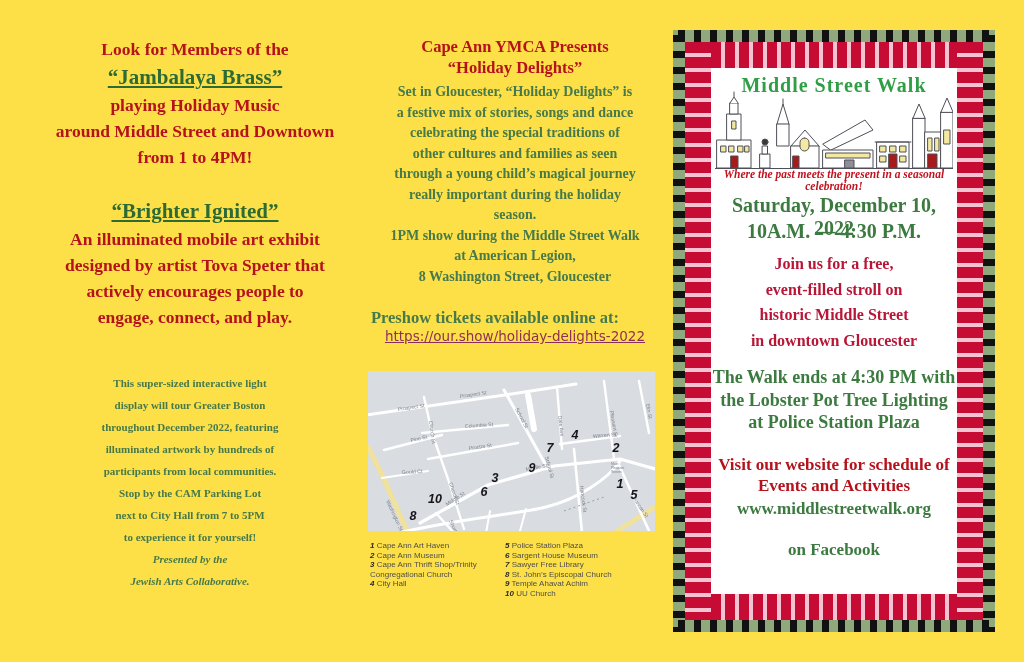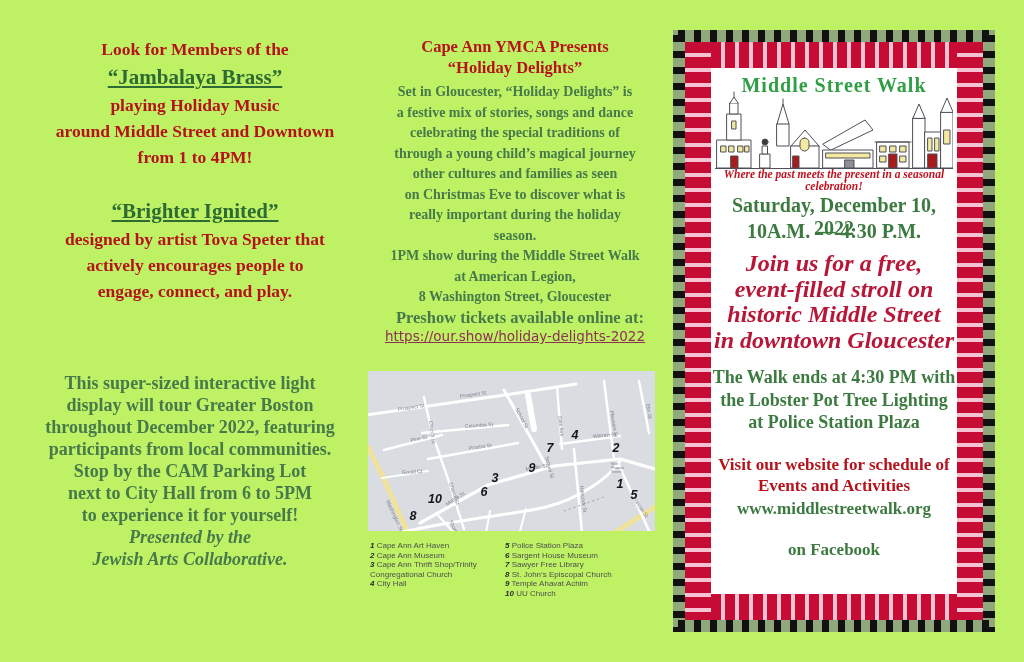--- a/index.html
+++ b/index.html
@@ -1,32 +1,32 @@
 <!DOCTYPE html>
 <html><head>
 <meta charset="utf-8">
 <style>
   html,body{margin:0;padding:0;background:#fff;}
-  .page{position:relative;width:1024px;height:662px;background:#bef264;overflow:hidden;
+  .page{position:relative;width:1024px;height:662px;background:#fde047;overflow:hidden;
         font-family:"Liberation Serif","DejaVu Serif",serif;}
   .abs{position:absolute;}
   .center{text-align:center;}
 
   
   .red{color:#b5121b;}
   .green{color:#47794b;}
   .dgreen{color:#2e6b34;}
   .u{text-decoration:underline;}
   .i{font-style:italic;}
 
   .blk1 div{font-size:17.5px;line-height:26px;font-weight:bold;}
   .blk1 .ttl{font-size:21px;line-height:30px;}
   .blk2 div{font-size:17.5px;line-height:26px;font-weight:bold;}
   .blk2 .ttl{font-size:21px;line-height:30px;}
-  .blk3 div{font-size:18px;line-height:22px;font-weight:bold;}
+  .blk3 div{font-size:11px;line-height:22px;font-weight:bold;}
 
   .mtitle div{font-size:16.5px;line-height:21px;font-weight:bold;}
   .mpara div{font-size:14px;line-height:20.5px;font-weight:bold;}
   .tickets{font-size:16.5px;font-weight:bold;}
   .weblink{font-family:"DejaVu Sans","Liberation Sans",sans-serif;font-size:13.5px;
            color:#8e2f55;text-align:right;}
 
   
   .street-label{fill:#7d828c;font-family:"Liberation Sans",sans-serif;}
   .map-marker{fill:#15151a;font:italic bold 12.5px "Liberation Sans",sans-serif;text-anchor:middle;
@@ -49,77 +49,78 @@
      background:repeating-linear-gradient(to bottom,#c60c34 0 11px,#f6c3d2 11px 15px);}
   .stripe-left{left:0;} .stripe-right{right:0;}
   .stripe-top,.stripe-bottom{position:absolute;left:26px;right:26px;height:26px;
      background:repeating-linear-gradient(to right,#c60c34 0 10px,#f6c3d2 10px 14px);}
   .stripe-top{top:0;} .stripe-bottom{bottom:0;}
   .panel-content{position:absolute;inset:26px;background:#fff;}
   .pc{position:absolute;left:0;right:0;text-align:center;}
   .logo-title{color:#2f9e44;font-size:20px;font-weight:bold;letter-spacing:1px;}
   .tagline{color:#c2121f;font-size:11.5px;font-weight:bold;font-style:italic;}
   .pdate{color:#3c7a40;font-size:20px;font-weight:bold;}
-  .join div{color:#b81637;font-size:24px;line-height:25.5px;font-weight:bold;font-style:italic;}
+  .join div{color:#b81637;font-size:16px;line-height:25.5px;font-weight:bold;}
   .walk div{color:#3c7a40;font-size:18px;line-height:22.5px;font-weight:bold;}
   .visit div{color:#b5121b;font-size:17px;line-height:21px;font-weight:bold;}
   .pgreen{color:#3c7a40;font-weight:bold;font-size:17px;}
 </style>
 </head>
 <body>
 
 <div class="page">
 
   <div class="abs center blk1" style="left:28px;top:36px;width:334px;">
     <div class="red">Look for Members of  the</div>
     <div class="dgreen ttl u">“Jambalaya Brass”</div>
     <div class="red">playing Holiday Music</div>
     <div class="red">around Middle Street and Downtown</div>
     <div class="red">from 1 to 4PM!</div>
   </div>
 
   <div class="abs center blk2" style="left:28px;top:196px;width:334px;">
     <div class="dgreen ttl u">“Brighter Ignited”</div>
+    <div class="red">An illuminated mobile art exhibit</div>
     <div class="red">designed by artist Tova Speter that</div>
     <div class="red">actively encourages people to</div>
     <div class="red">engage,  connect, and play.</div>
   </div>
 
   <div class="abs center blk3" style="left:20px;top:372px;width:340px;">
     <div class="green">This super-sized interactive light</div>
     <div class="green">display will tour Greater Boston</div>
     <div class="green">throughout December 2022, featuring</div>
+    <div class="green">illuminated artwork by hundreds of</div>
     <div class="green">participants from local communities.</div>
     <div class="green">Stop by the CAM Parking Lot</div>
-    <div class="green">next to City Hall from 6 to 5PM</div>
+    <div class="green">next to City Hall from 7 to 5PM</div>
     <div class="green">to experience it for yourself!</div>
     <div class="green i">Presented by the</div>
     <div class="green i">Jewish Arts Collaborative.</div>
   </div>
 
   <div class="abs center mtitle" style="left:360px;top:36px;width:310px;">
     <div class="red">Cape Ann YMCA Presents</div>
     <div class="red">“Holiday Delights”</div>
   </div>
 
   <div class="abs center mpara" style="left:352px;top:82px;width:326px;">
     <div class="green">Set in Gloucester, “Holiday Delights” is</div>
     <div class="green">a festive mix of stories, songs and dance</div>
     <div class="green">celebrating the special traditions of</div>
+    <div class="green">other cultures and families as seen</div>
     <div class="green">through a young child’s magical journey</div>
-    <div class="green">other cultures and families as seen</div>
-    <div class="green">on Christmas Eve to discover what is</div>
     <div class="green">really important during the holiday</div>
     <div class="green">season.</div>
     <div class="green">1PM show during the Middle Street Walk</div>
     <div class="green">at American Legion,</div>
     <div class="green">8 Washington Street, Gloucester</div>
   </div>
 
-  <div class="abs center tickets green" style="left:365px;top:308px;width:310px;">Preshow tickets available online at:</div>
+  <div class="abs center tickets green" style="left:340px;top:308px;width:310px;">Preshow tickets available online at:</div>
   <div class="abs center" style="left:360px;top:327px;width:310px;">
     <a class="weblink" href="#">https://our.show/holiday-delights-2022</a>
   </div>
 
   <svg class="abs" style="left:368px;top:371px;" width="287" height="160" viewBox="0 0 287 160">
     <rect x="0" y="0" width="287" height="160" fill="#d9dce1"></rect>
     <g stroke="#f0e29a" fill="none" stroke-linecap="round">
       <path d="M0,76 L14,104 L40,162" stroke-width="5"></path>
       <path d="M246,162 L287,136" stroke-width="5"></path>
     </g>

